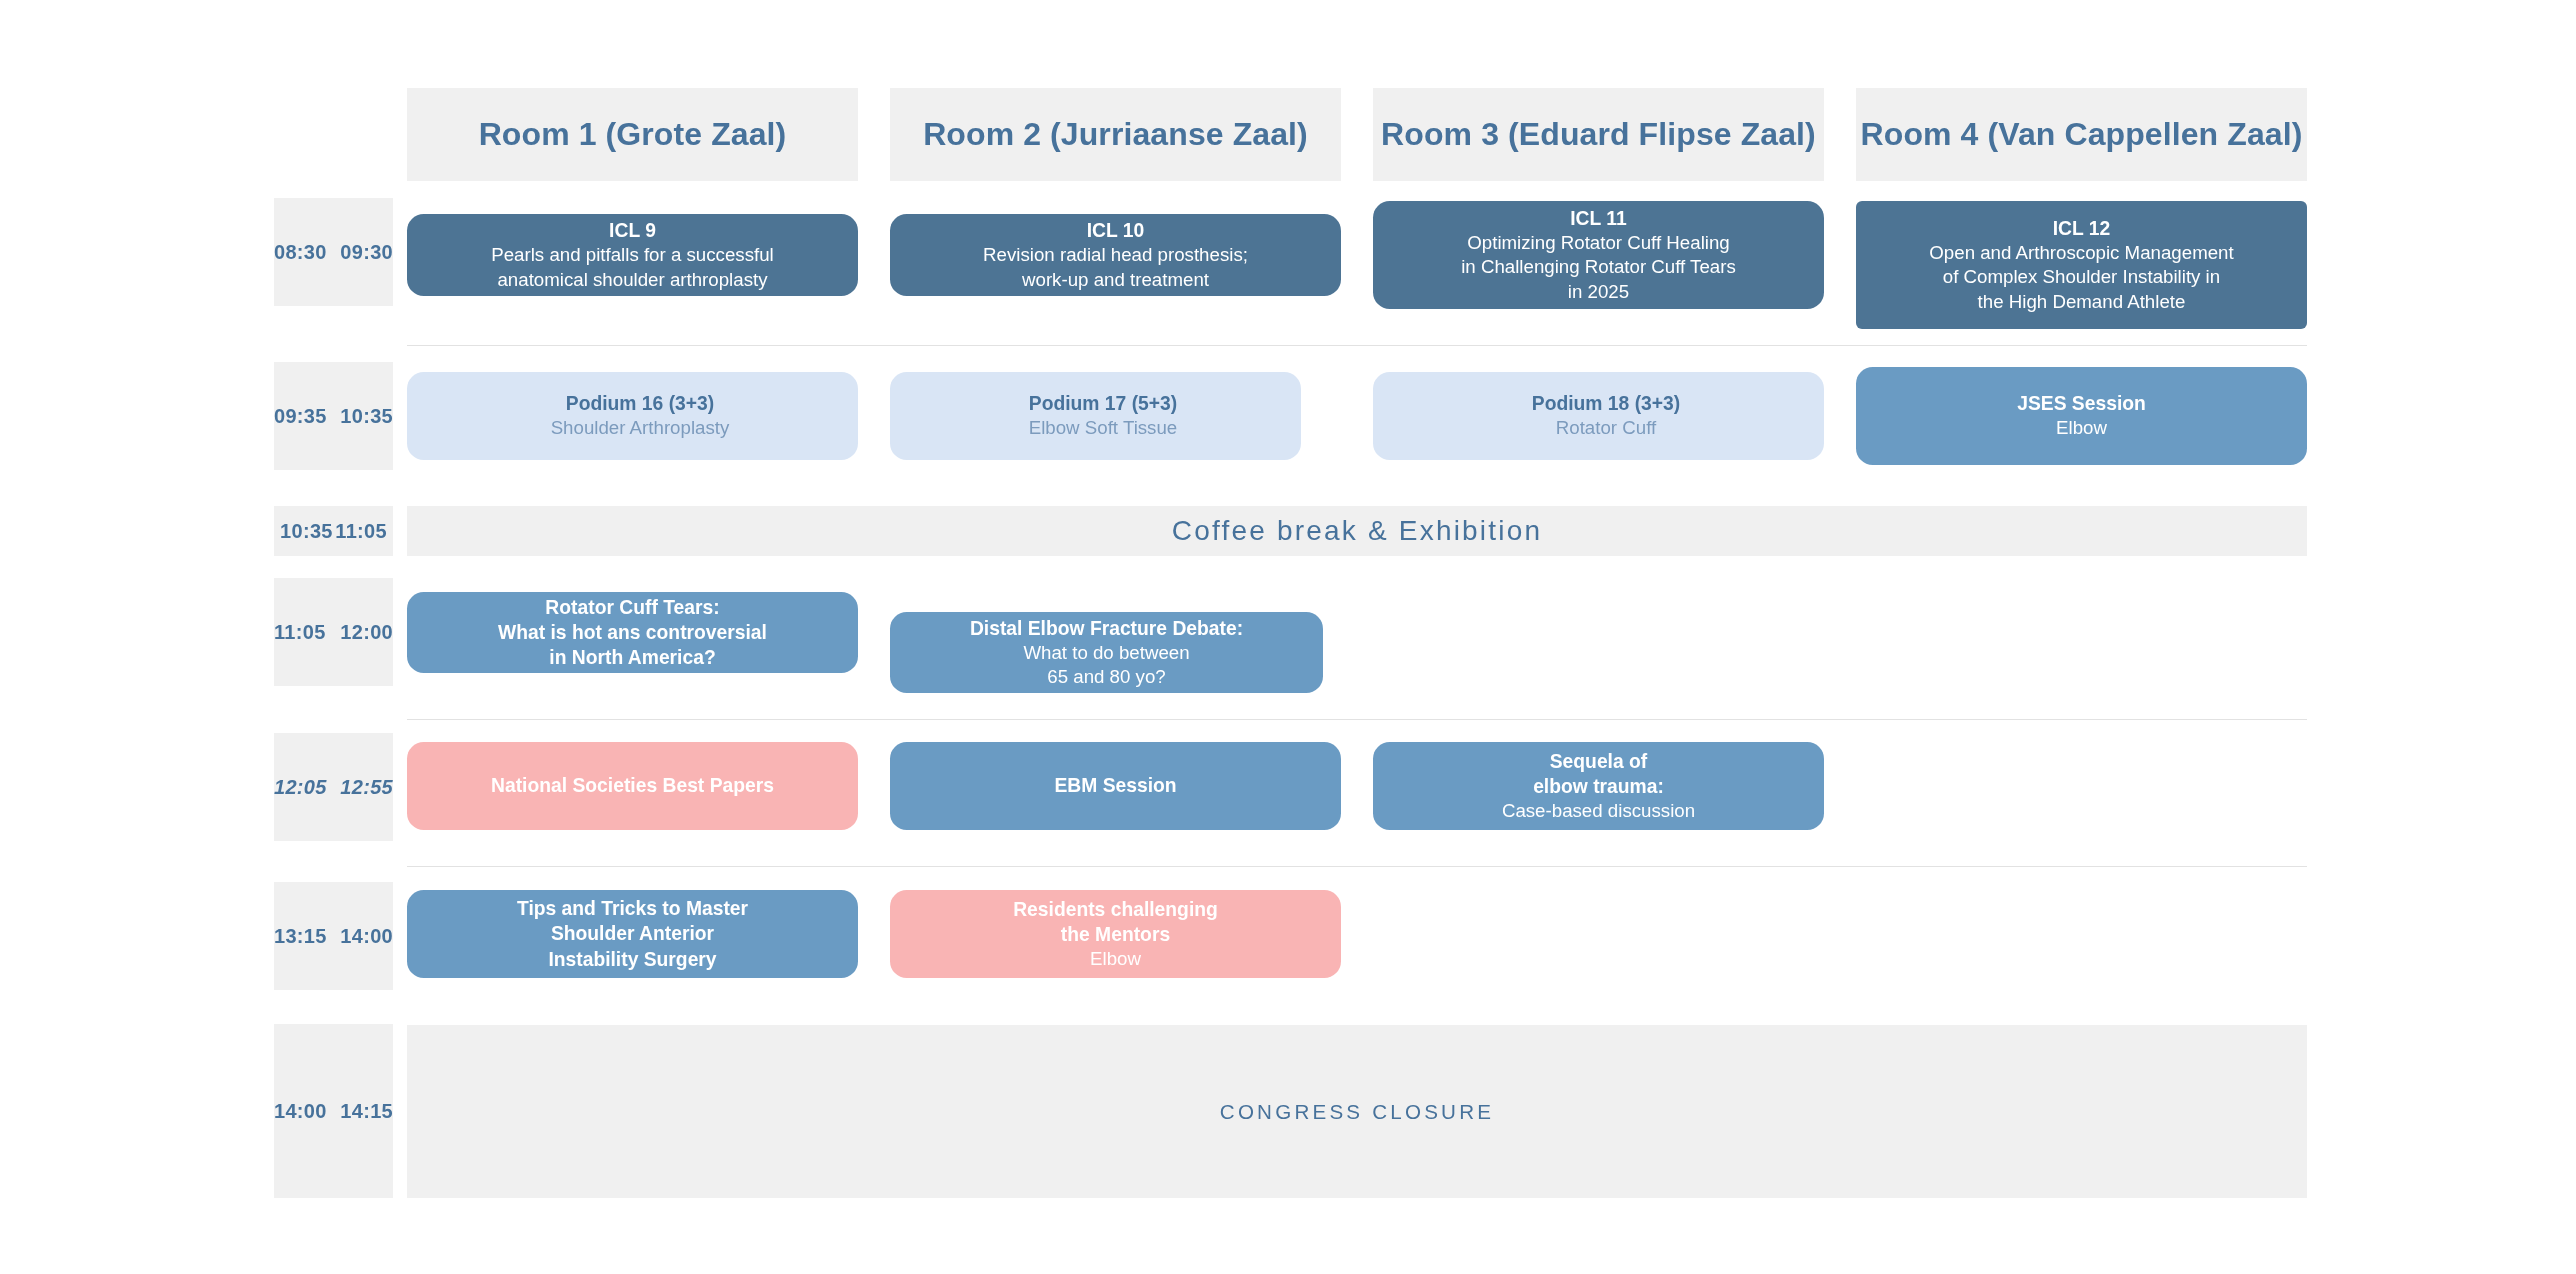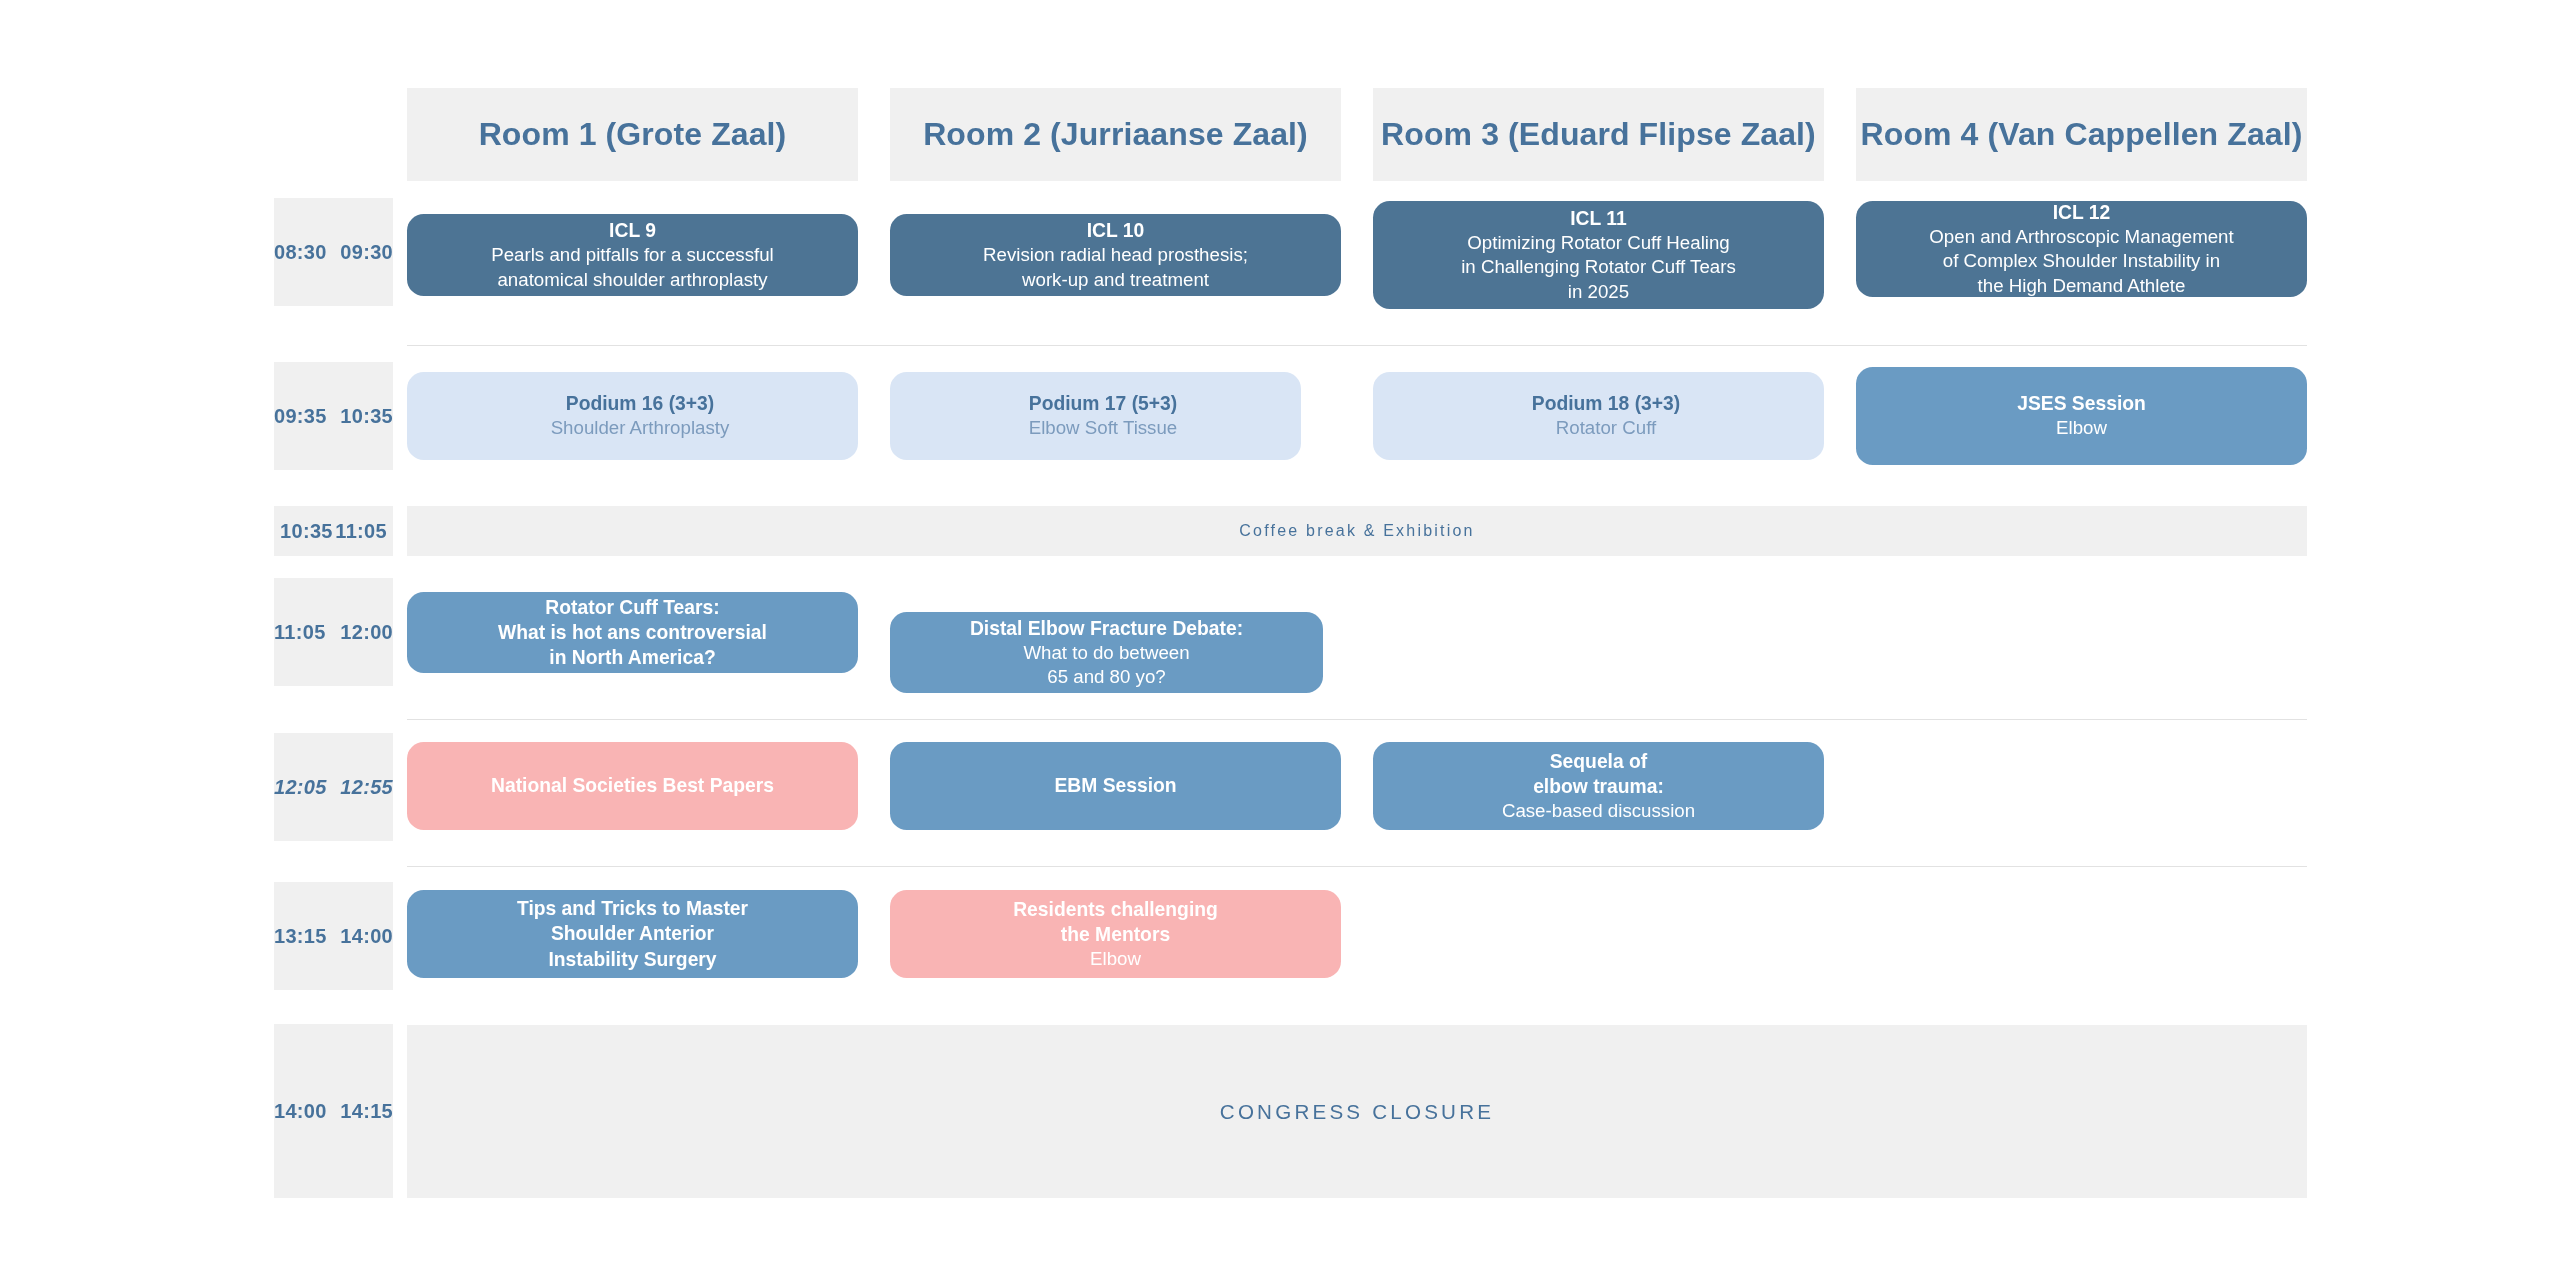--- a/index.html
+++ b/index.html
@@ -96,21 +96,21 @@
     background: #f0f0f0;
     color: #47729b;
     display: flex;
     align-items: center;
     justify-content: center;
     text-align: center;
     left: 407px;
     width: 1900px;
   }
   .band .band-label {
-    font-size: 16px;
+    font-size: 28px;
     letter-spacing: 2.2px;
   }
   .band.closure .band-label {
     font-size: 20.6px;
     letter-spacing: 3.2px;
   }
 
   
   .sep {
     background: #e2e2e2;
@@ -151,21 +151,21 @@
     <span class="title">ICL 10</span>
     <span class="sub">Revision radial head prosthesis;
 work-up and treatment</span>
   </div>
   <div class="abs card c-dark" style="left:1373px;top:201px;width:451px;height:108px;">
     <span class="title">ICL 11</span>
     <span class="sub">Optimizing Rotator Cuff Healing
 in Challenging Rotator Cuff Tears
 in 2025</span>
   </div>
-  <div class="abs card c-dark" style="left:1856px;top:201px;width:451px;height:96px;">
+  <div class="abs card c-dark" style="left:1856px;top:201px;width:451px;height:128px;border-radius:6px;">
     <span class="title">ICL 12</span>
     <span class="sub">Open and Arthroscopic Management
 of Complex Shoulder Instability in
 the High Demand Athlete</span>
   </div>
 
   <div class="abs sep" style="top:345px;"></div>
 
   <div class="abs time-cell" style="top:362px;height:108px;padding:13px 0;">
     <span class="t">09:35</span>

